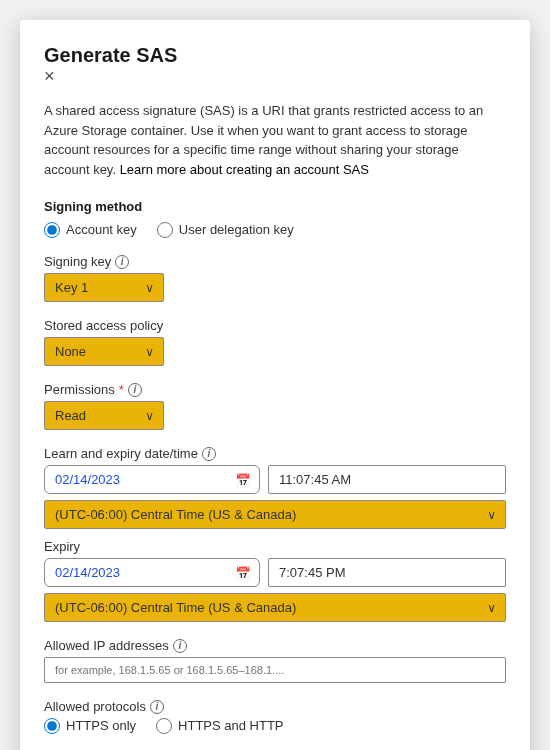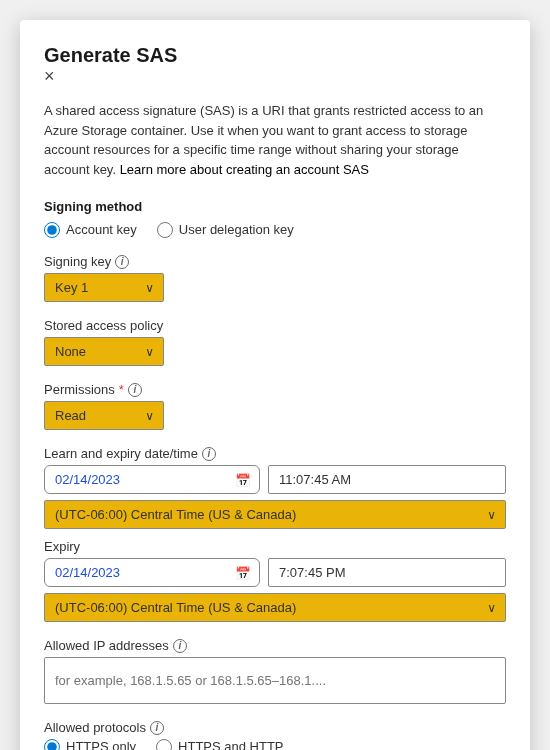--- a/index.html
+++ b/index.html
@@ -174,22 +174,22 @@
       border-radius: 2px;
       padding: 6px 10px;
       font-size: 13px;
       color: #333;
       outline: none;
     }
     .text-input {
       width: 100%;
       border: 1px solid #8a8886;
       border-radius: 2px;
-      padding: 15px 10px;
-      font-size: 13px;
+      padding: 6px 10px;
+      font-size: 11px;
       color: #be185d;
       outline: none;
     }
     .expiry-label {
       font-size: 13px;
       color: #333;
       margin-bottom: 4px;
       font-weight: 400;
     }
   </style>

